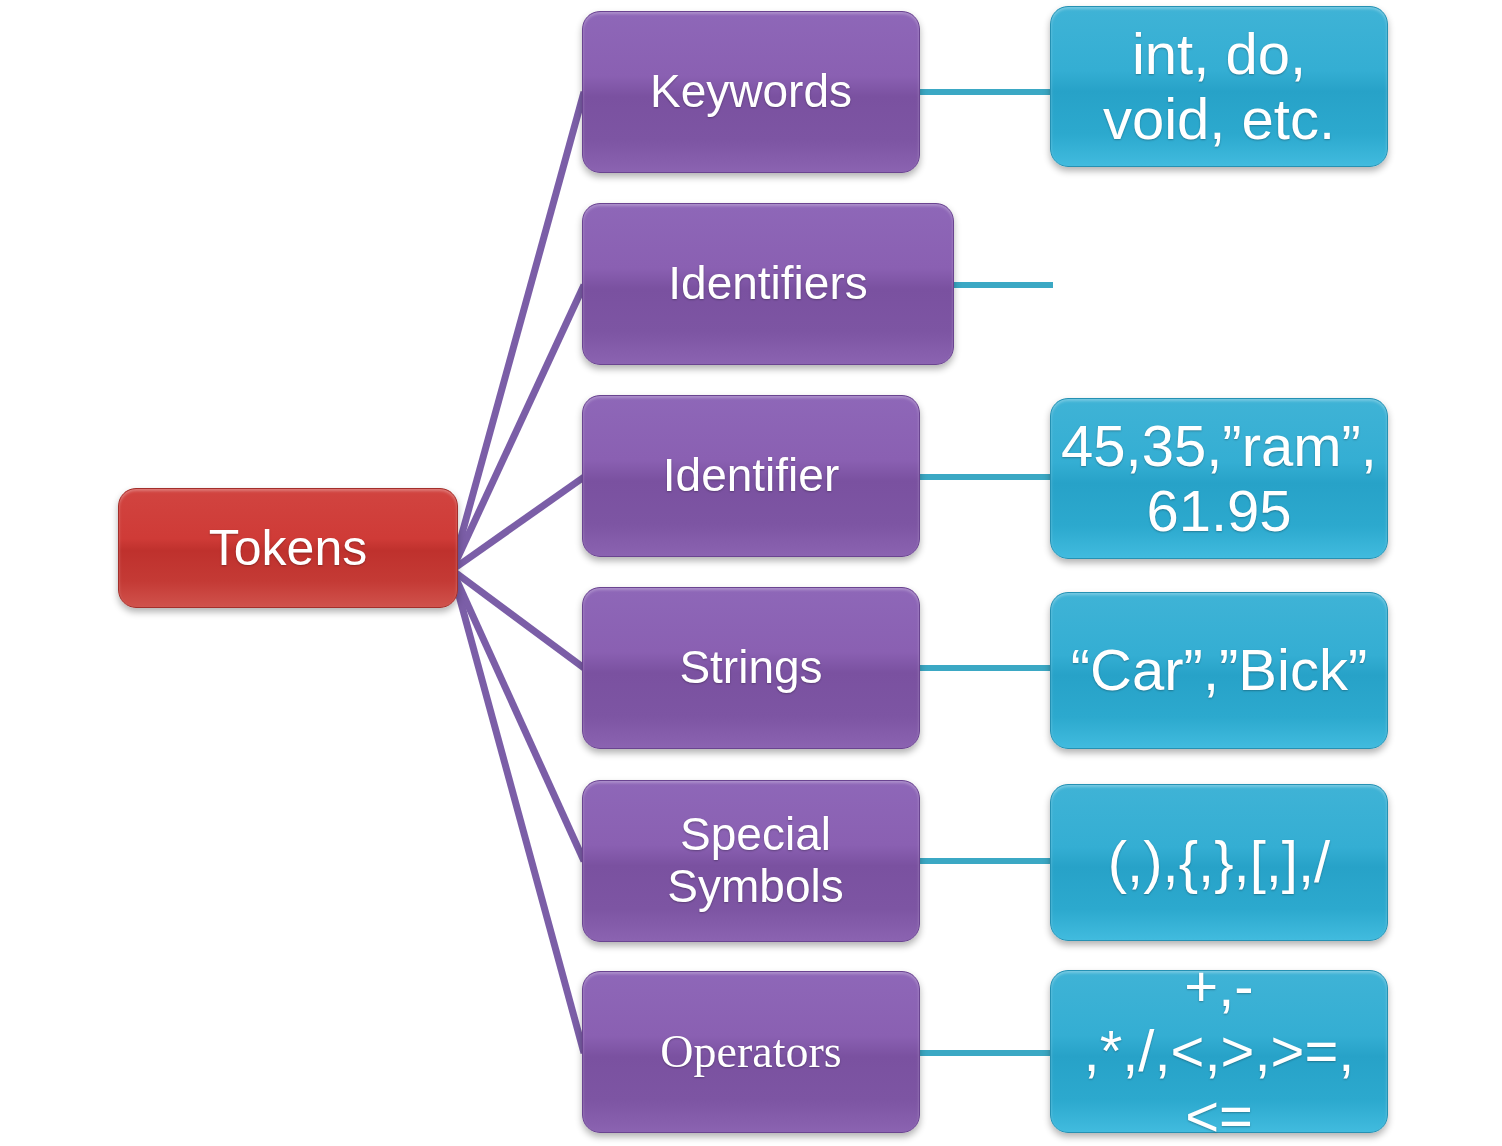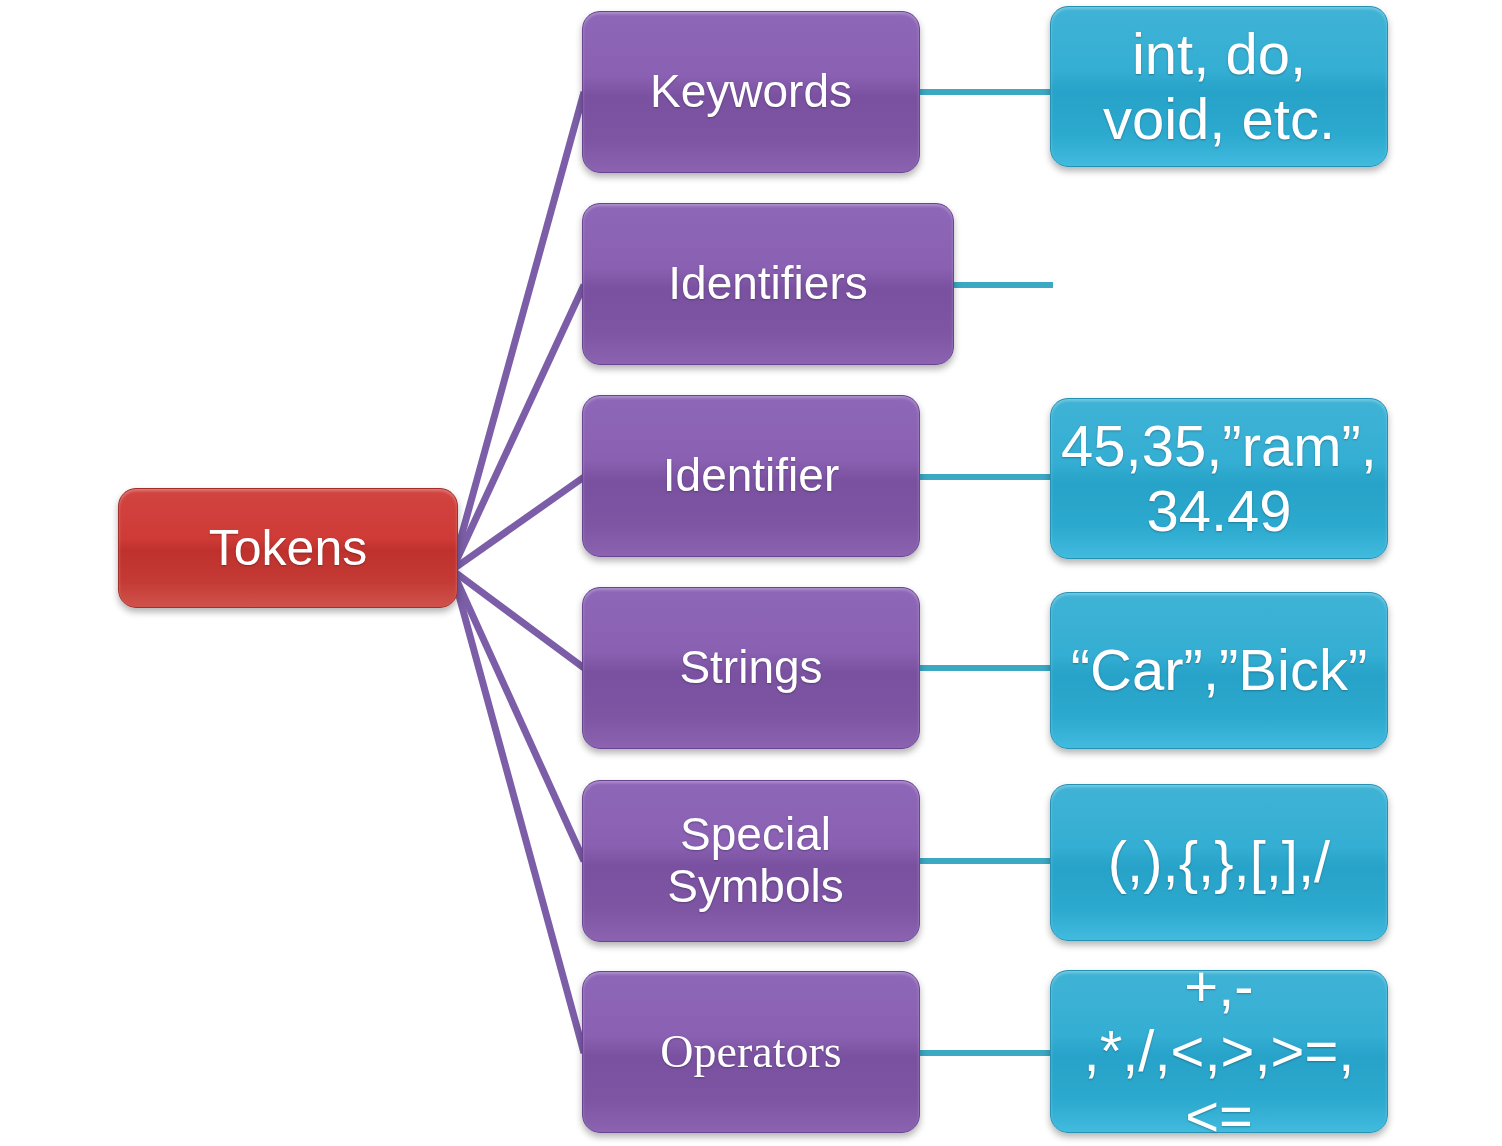--- a/index.html
+++ b/index.html
@@ -110,21 +110,21 @@
   </div>
 
   <div class="node cat" style="left:582px; top:203px; width:372px; height:162px;">
     <span>Identifiers</span>
   </div>
 
   <div class="node cat" style="left:582px; top:395px; width:338px; height:162px;">
     <span>Identifier</span>
   </div>
   <div class="node val" style="left:1050px; top:398px; width:338px; height:161px;">
-    <span>45,35,”ram”, 34.49</span>
+    <span>45,35,”ram”, 61.95</span>
   </div>
 
   <div class="node val" style="left:1050px; top:592px; width:338px; height:157px;">
     <span>“Car”,”Bick”</span>
   </div>
   <div class="node cat" style="left:582px; top:587px; width:338px; height:162px;">
     <span>Strings</span>
   </div>
 
   <div class="node cat" style="left:582px; top:780px; width:338px; height:162px;padding-left:21px;">

